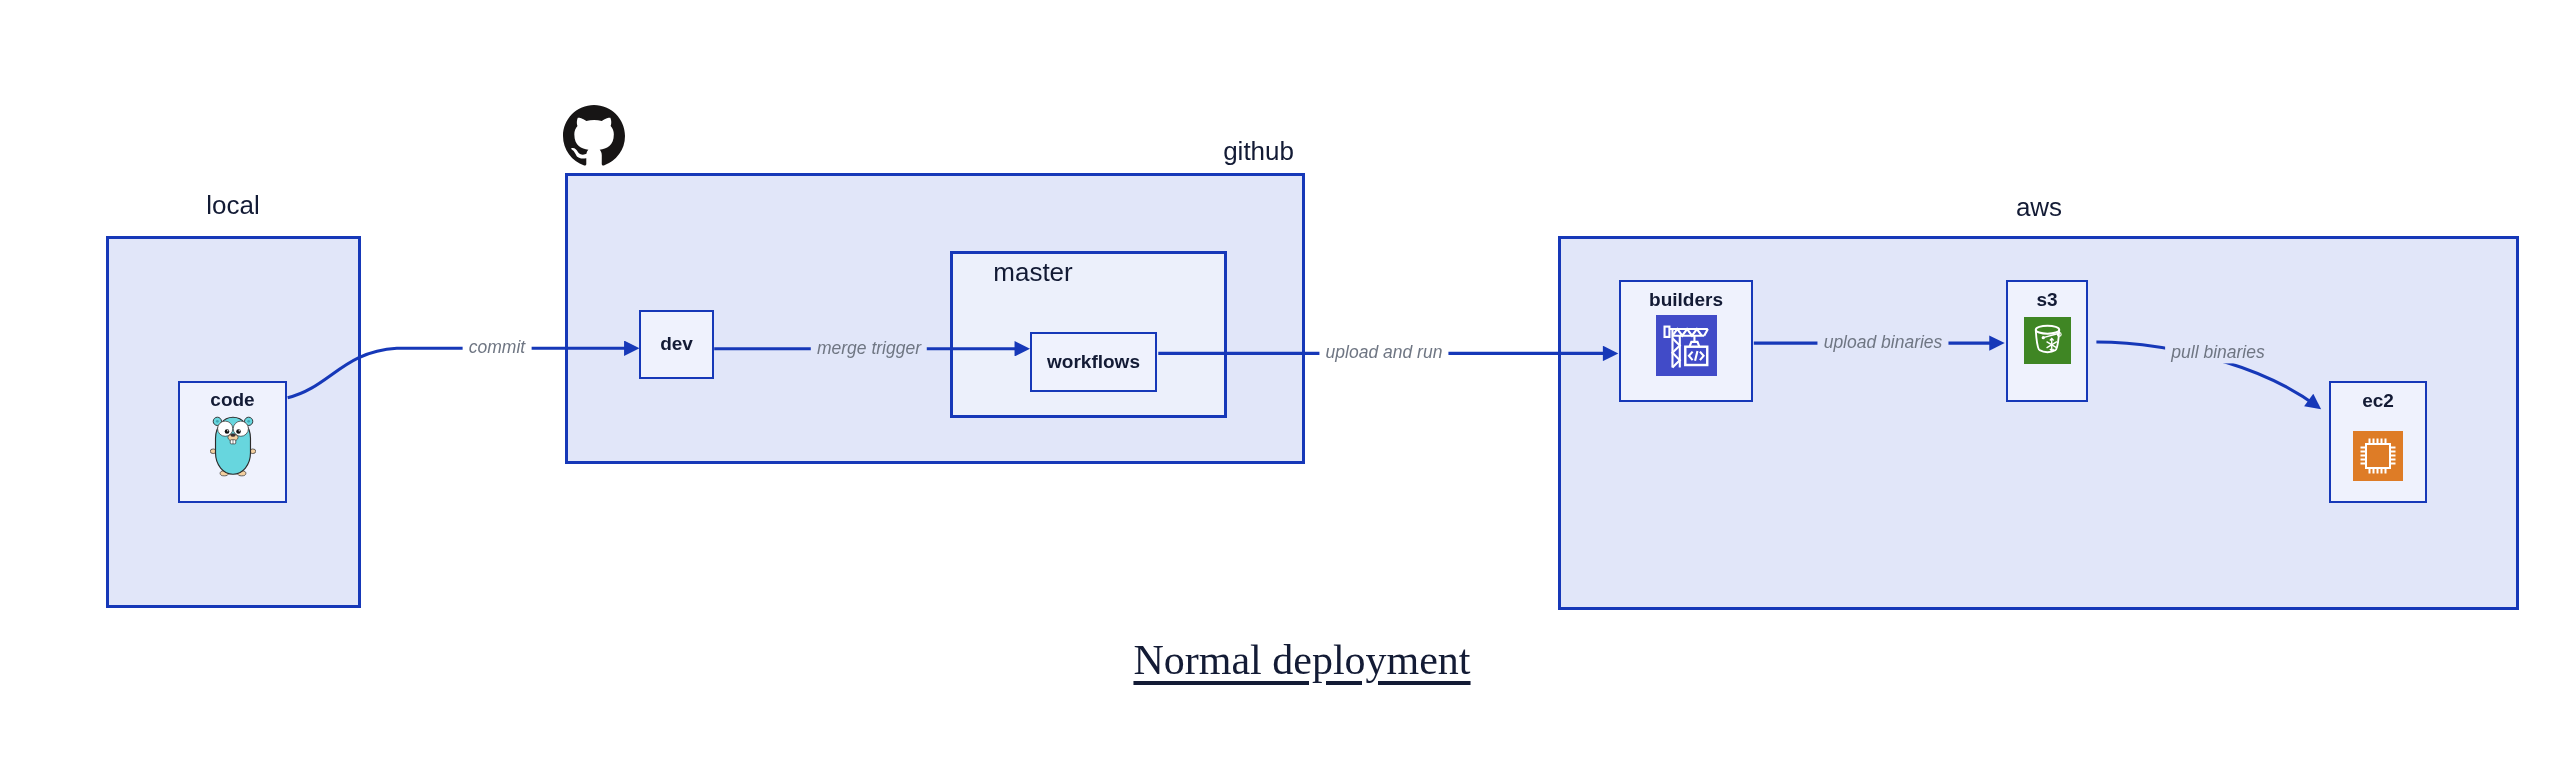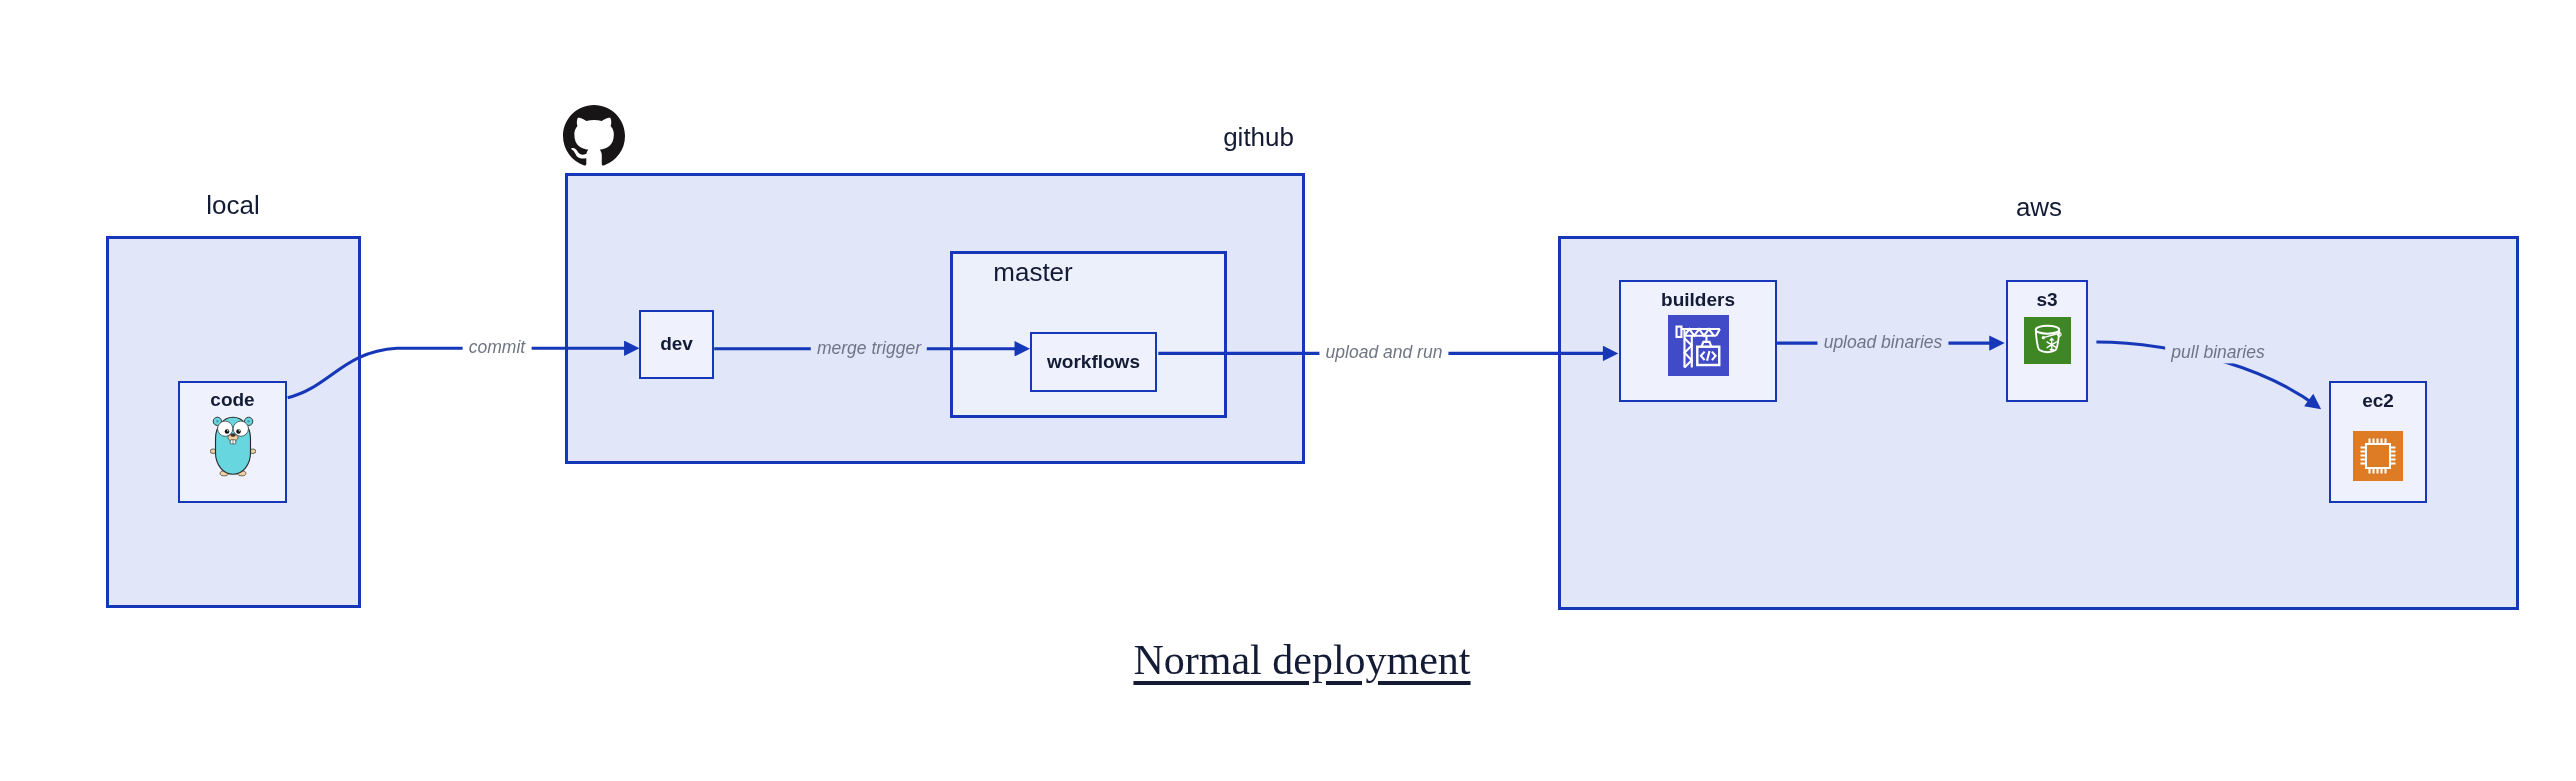--- a/index.html
+++ b/index.html
@@ -50,30 +50,30 @@
          font-size:42px;font-weight:500;line-height:1.1;white-space:nowrap;
          text-decoration:underline;text-decoration-thickness:3.6px;text-underline-offset:6.7px;font-family:Liberation Serif, serif;}
 
   
   #g-local{left:106px;top:236px;width:255px;height:372px;}
   #g-github{left:565px;top:173px;width:740px;height:291px;}
   #g-master{left:950px;top:251px;width:277px;height:167px;}
   #g-aws{left:1558px;top:236px;width:961px;height:374px;}
 
   #gl-local{left:233px;top:192px;}
-  #gl-github{left:1294px;top:124px;}
+  #gl-github{left:1294px;top:138px;}
   #gl-master{left:1033px;top:227px;margin-top:32px;}
   #gl-aws{left:2039px;top:194px;}
 
   #logo-github{left:563px;top:105px;width:62px;height:62px;}
 
   #n-code{left:178px;top:381px;width:109px;height:122px;padding-top:7px;gap:3.1px;}
   #n-dev{left:639px;top:310px;width:75px;height:69px;}
   #n-workflows{left:1030px;top:332px;width:127px;height:60px;}
-  #n-builders{left:1619px;top:280px;width:158px;height:122px;padding-top:7.7px;gap:4.6px;}
+  #n-builders{left:1619px;top:280px;width:134px;height:122px;padding-top:7.7px;gap:4.6px;}
   #n-s3{left:2006px;top:280px;width:82px;height:122px;padding-top:7.7px;gap:6.2px;}
   #n-ec2{left:2329px;top:381px;width:98px;height:122px;padding-top:7.7px;gap:19px;}
 
   #el-commit{left:452px;top:348px;margin-left:45px;}
   #el-merge{left:869px;top:349px;}
   #el-uploadrun{left:1384px;top:353px;}
   #el-uploadbin{left:1883px;top:343px;}
   #el-pullbin{left:2218px;top:353px;}
 
   #diagram-title{left:1302px;top:637px;}

